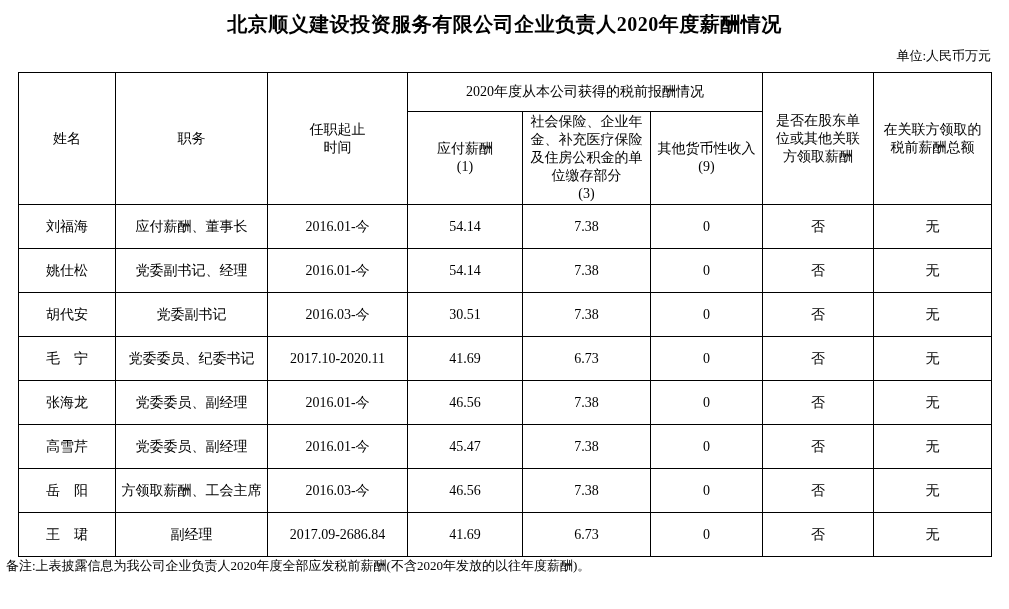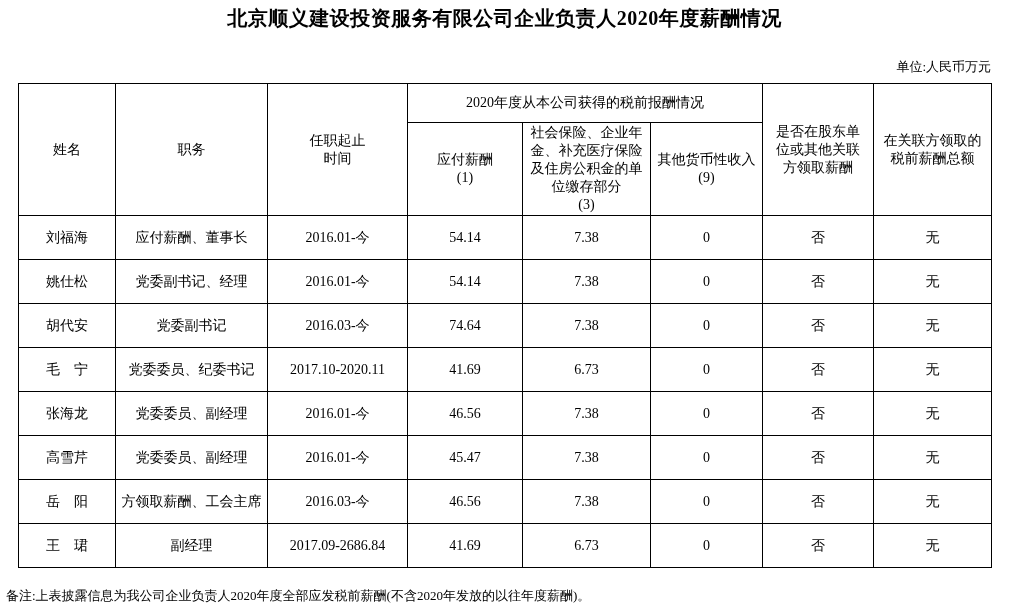--- a/index.html
+++ b/index.html
@@ -4,42 +4,42 @@
 <style>
   * { margin:0; padding:0; box-sizing:border-box; }
   html,body { background:#fff; }
   body {
     width:1009px; height:609px;
     font-family:"Liberation Serif","DejaVu Serif",serif;
     color:#000; overflow:hidden;
   }
   .title {
     text-align:center; font-size:20px; font-weight:bold;
-    padding-top:4px; line-height:28px; letter-spacing:0.5px;
+    padding-top:10px; line-height:28px; letter-spacing:0.5px;
   }
   .unit-note {
-    width:973px; margin:27px auto 8px auto;
+    width:973px; margin:10px auto 8px auto;
     text-align:right; font-size:13px; line-height:16px;
   }
   table.salary {
     border-collapse:collapse; table-layout:fixed;
     width:973px; margin-left:18px;
   }
   table.salary th, table.salary td {
     border:1px solid #000;
     text-align:center; vertical-align:middle;
     font-weight:normal; font-size:14px;
     white-space:pre-line; line-height:18px;
     padding:1px 2px; overflow:hidden;
   }
   tr.hdr-top { height:39px; }
   tr.hdr-sub { height:93px; }
   tr.data-row { height:44px;margin-left:28px; }
   .footnote {
-    margin:20px 0 0 6px; font-size:13px; line-height:16px;
+    margin:1px 0 0 6px; font-size:13px; line-height:16px;
   }
 </style>
 </head>
 <body>
 
 <div class="title">北京顺义建设投资服务有限公司企业负责人2020年度薪酬情况</div>
 <div class="unit-note">单位:人民币万元</div>
 
 <table class="salary">
   <colgroup>
@@ -94,21 +94,21 @@
     <td>54.14</td>
     <td>7.38</td>
     <td>0</td>
     <td>否</td>
     <td>无</td>
   </tr>
   <tr class="data-row">
     <td>胡代安</td>
     <td>党委副书记</td>
     <td>2016.03-今</td>
-    <td>74.64</td>
+    <td>30.51</td>
     <td>7.38</td>
     <td>0</td>
     <td>否</td>
     <td>无</td>
   </tr>
   <tr class="data-row">
     <td>毛　宁</td>
     <td>党委委员、纪委书记</td>
     <td>2017.10-2020.11</td>
     <td>41.69</td>

